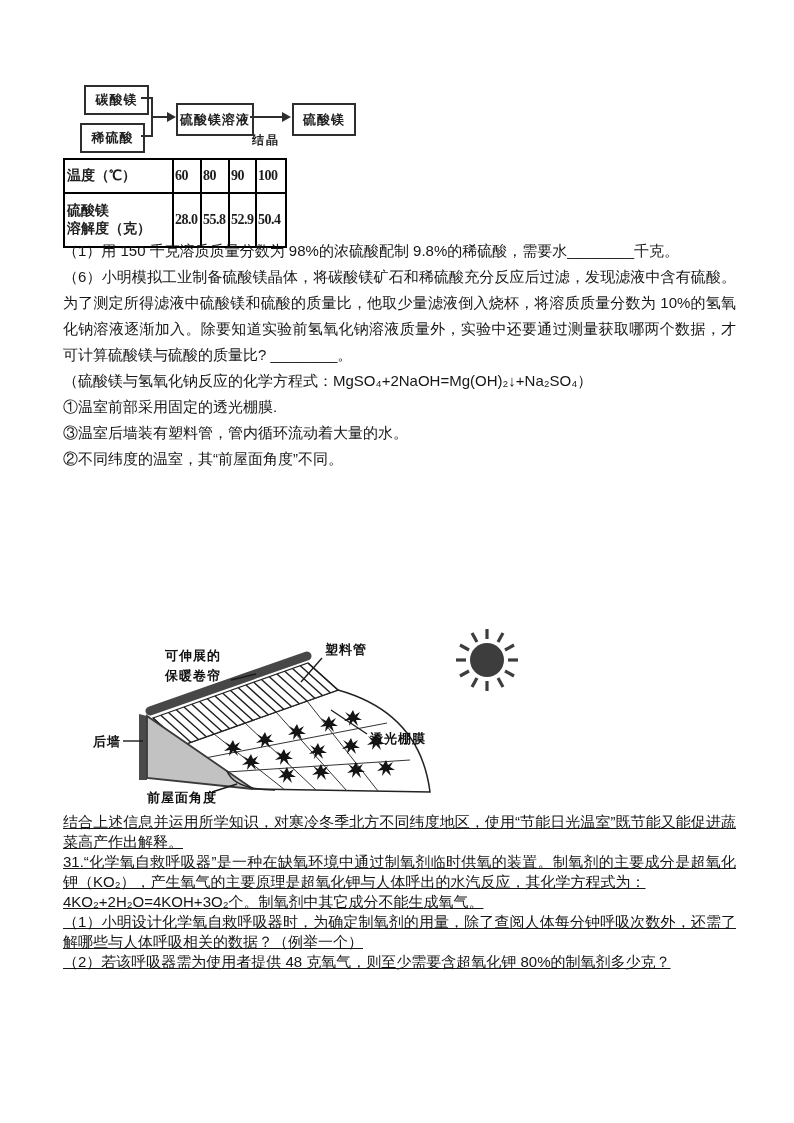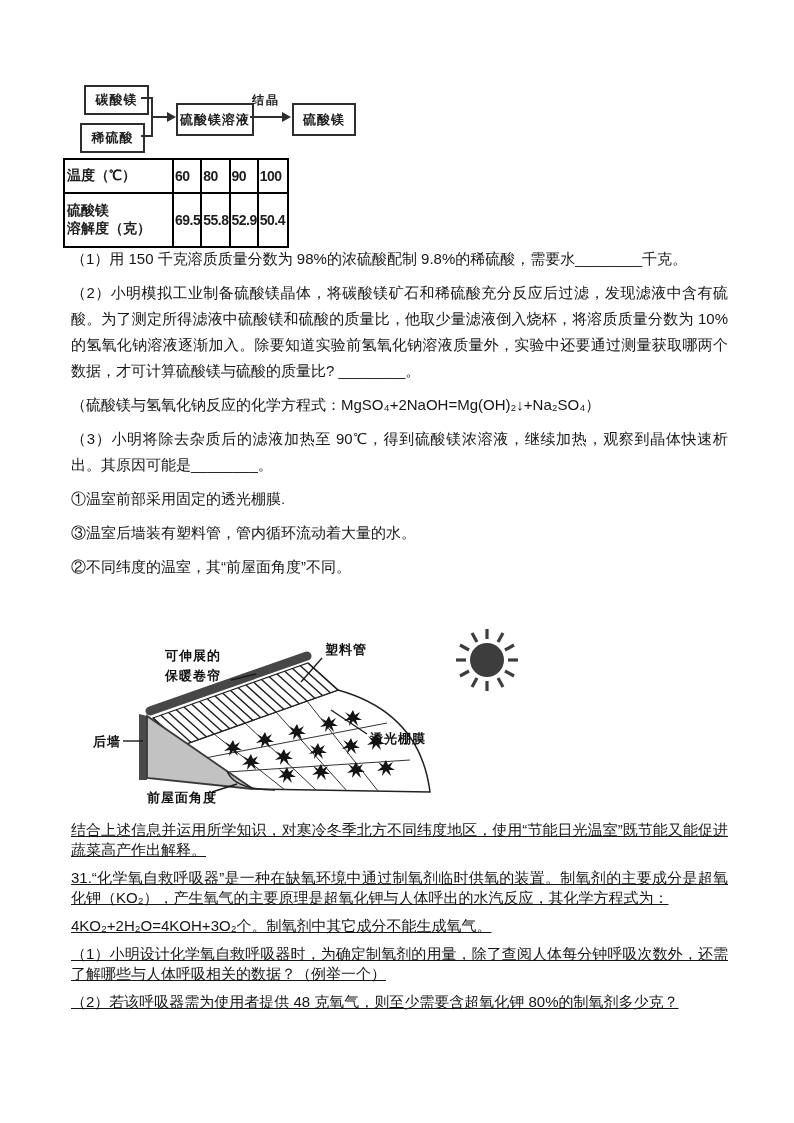--- a/index.html
+++ b/index.html
@@ -13,31 +13,31 @@
     position:absolute; border:2px solid #2e2e2e; background:#fff;
     display:flex; align-items:center; justify-content:center;
     font-size:13px; font-weight:700; color:#222; letter-spacing:1px;
   }
   .fc-line { position:absolute; background:#2e2e2e; }
   .fc-arrow {
     position:absolute; width:0; height:0;
     border-top:5px solid transparent; border-bottom:5px solid transparent;
     border-left:9px solid #2e2e2e;
   }
-  .fc-caption { position:absolute; font-size:12px; font-weight:700; color:#222; letter-spacing:2px; }
+  .fc-caption { position:absolute; font-size:12px; font-weight:700; color:#222; letter-spacing:2px;margin-top:40px; }
   
-  table.sol { position:absolute; left:63px; top:158px; border-collapse:collapse; table-layout:fixed; }
+  table.sol { position:absolute; left:63px; top:158px; border-collapse:collapse; table-layout:fixed;font-family:Liberation Serif, serif; }
   table.sol td {
     border:2.5px solid #000; font-size:14px; font-weight:600; color:#1d1d1d;
     padding:1px 2px; background:#fff; vertical-align:middle;
   }
   table.sol td.num { padding:1px 0 1px 1px; letter-spacing:-0.5px; }
   
   .tblock { position:absolute; left:63px; width:673px; }
-  .tblock p { margin:8px; font-size:15px; line-height:26px; text-align:justify; color:#161616; }
+  .tblock p { margin:0; font-size:15px; line-height:26px; text-align:justify; color:#161616; }
   .tblock.b2 p { line-height:20px;text-decoration:underline; }
   
   .figure { position:absolute; left:85px; top:628px; }
   .figure text { font-size:13px; font-weight:600; fill:#111; letter-spacing:1px; }
 </style>
 </head>
 <body>
 
 <div class="page">
 
@@ -63,33 +63,32 @@
       <td class="num" style="width:25px;">60</td>
       <td class="num" style="width:25px;">80</td>
       <td class="num" style="width:24px;">90</td>
       <td class="num" style="width:27px;">100</td>
     </tr>
     <tr>
       <td style="height:50px;">
         <div>硫酸镁</div>
         <div>溶解度（克）</div>
       </td>
-      <td class="num">69.5</td>
+      <td class="num">28.0</td>
       <td class="num">55.8</td>
       <td class="num">52.9</td>
       <td class="num">50.4</td>
     </tr>
   </tbody>
     </table>
 
   <div class="tblock" style="top:238px;">
     <p>（1）用 150 千克溶质质量分数为 98%的浓硫酸配制 9.8%的稀硫酸，需要水________千克。</p>
-    <p>（2）小明模拟工业制备硫酸镁晶体，将碳酸镁矿石和稀硫酸充分反应后过滤，发现滤液中含有硫酸。为了测定所得滤液中硫酸镁和硫酸的质量比，他取少量滤液倒入烧杯，将溶质质量分数为 10%的氢氧化钠溶液逐渐加入。除要知道实验前氢氧化钠溶液质量外，实验中还要通过测量获取哪两个数据，才可计算硫酸镁与硫酸的质量比? ________。</p>
+    <p>（6）小明模拟工业制备硫酸镁晶体，将碳酸镁矿石和稀硫酸充分反应后过滤，发现滤液中含有硫酸。为了测定所得滤液中硫酸镁和硫酸的质量比，他取少量滤液倒入烧杯，将溶质质量分数为 10%的氢氧化钠溶液逐渐加入。除要知道实验前氢氧化钠溶液质量外，实验中还要通过测量获取哪两个数据，才可计算硫酸镁与硫酸的质量比? ________。</p>
     <p>（硫酸镁与氢氧化钠反应的化学方程式：MgSO₄+2NaOH=Mg(OH)₂↓+Na₂SO₄）</p>
-    <p>（3）小明将除去杂质后的滤液加热至 90℃，得到硫酸镁浓溶液，继续加热，观察到晶体快速析出。其原因可能是________。</p>
     <p>①温室前部采用固定的透光棚膜.</p>
     <p>③温室后墙装有塑料管，管内循环流动着大量的水。</p>
     <p>②不同纬度的温室，其“前屋面角度”不同。</p>
   </div>
 
   <svg class="figure" width="440" height="182" viewBox="0 0 440 182">
 
     <path d="M98,117 L253,62 Q335,85 345,164 L168,161 Z" fill="#ffffff" stroke="#222" stroke-width="1.5"></path>
 
     <g stroke="#333" stroke-width="1">

